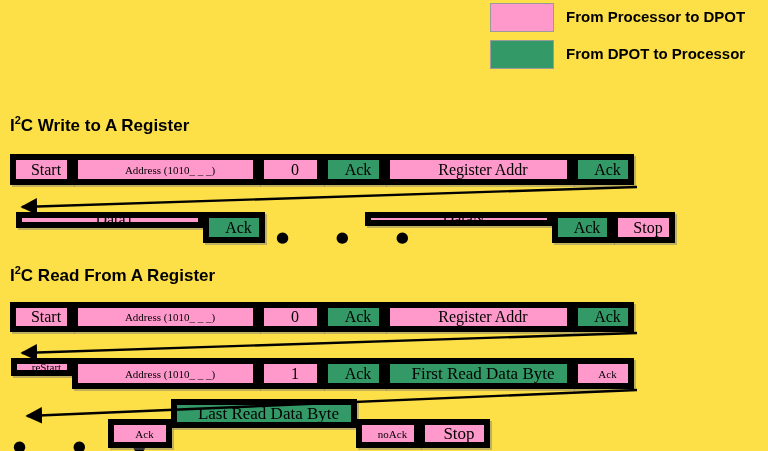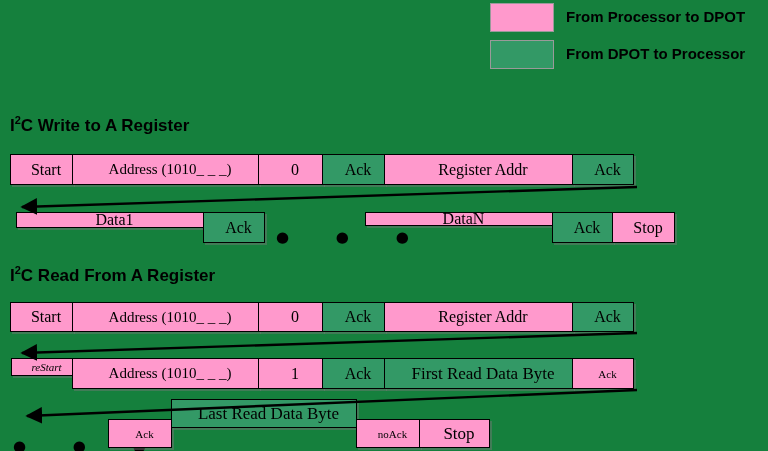--- a/index.html
+++ b/index.html
@@ -1,45 +1,45 @@
 <!DOCTYPE html>
 <html><head>
 <meta charset="utf-8">
 <style>
   html,body{margin:0;padding:0;background:#ffffff;}
   #canvas{
-    position:relative;width:768px;height:451px;background:#15803d;overflow:hidden;
+    position:relative;width:768px;height:451px;background:#fde047;overflow:hidden;
     font-family:"Liberation Serif","DejaVu Serif",serif;color:#000;
   }
   
   .swatch{position:absolute;width:62px;height:27px;border:1px solid #9a9a9a;}
   .swatch.pink{background:#FF99CC;}
   .swatch.green{background:#339966;}
   .legend-label{
     position:absolute;font-family:"Liberation Sans","DejaVu Sans",sans-serif;
     font-weight:bold;font-size:15px;line-height:27px;white-space:nowrap;
   }
   
   .heading{
     position:absolute;font-family:"Liberation Sans","DejaVu Sans",sans-serif;
     font-weight:bold;font-size:17px;white-space:nowrap;text-align:right;
   }
   .heading sup{font-size:11px;line-height:0;}
   
   .pbox{
     position:absolute;display:flex;align-items:center;justify-content:center;
-    border:1px solid #000000;box-sizing:border-box;white-space:nowrap;
+    border:6px solid #000000;box-sizing:border-box;white-space:nowrap;
     box-shadow:2px 2px 0 rgba(120,120,120,0.45);
     padding-left:9px;
   }
   .pbox.pink{background:#FF99CC;}
   .pbox.green{background:#339966;}
   .t-lg{font-size:16px;}
   .t-xl{font-size:17px;}
-  .t-md{font-size:15px;text-align:center;}
+  .t-md{font-size:11px;text-align:center;}
   .t-sm{font-size:11px;}
   
   .dots{
     position:absolute;font-size:15px;letter-spacing:21px;color:#000;
     font-family:"DejaVu Sans",sans-serif;white-space:nowrap;
   }
   
   #arrow-layer{position:absolute;left:0;top:0;width:768px;height:451px;pointer-events:none;}
 </style>
 </head>
@@ -70,21 +70,21 @@
 
   <div class="heading" style="left:10px;top:266px;"><span>I</span><sup>2</sup><span>C Read From A Register</span></div>
 
   <div class="pbox pink t-lg" style="left:10px;top:302px;width:63px;height:30px;">Start</div>
   <div class="pbox pink t-md" style="left:72px;top:302px;width:187px;height:30px;">Address (1010_ _ _)</div>
   <div class="pbox pink t-lg" style="left:258px;top:302px;width:65px;height:30px;">0</div>
   <div class="pbox green t-lg" style="left:322px;top:302px;width:63px;height:30px;">Ack</div>
   <div class="pbox pink t-lg" style="left:384px;top:302px;width:189px;height:30px;">Register Addr</div>
   <div class="pbox green t-lg" style="left:572px;top:302px;width:62px;height:30px;">Ack</div>
 
-  <div class="pbox pink t-sm" style="left:11px;top:358px;width:62px;height:18px;font-style:italic;">reStart</div>
+  <div class="pbox pink t-sm" style="left:11px;top:358px;width:62px;height:18px;">reStart</div>
   <div class="pbox pink t-md" style="left:72px;top:358px;width:187px;height:31px;">Address (1010_ _ _)</div>
   <div class="pbox pink t-lg" style="left:258px;top:358px;width:65px;height:31px;">1</div>
   <div class="pbox green t-lg" style="left:322px;top:358px;width:63px;height:31px;">Ack</div>
   <div class="pbox green t-xl" style="left:384px;top:358px;width:189px;height:31px;">First Read Data Byte</div>
   <div class="pbox pink t-sm" style="left:572px;top:358px;width:62px;height:31px;">Ack</div>
 
   <div class="dots" style="left:13px;top:437px;">● ● ●</div>
   <div class="pbox pink t-sm" style="left:108px;top:419px;width:64px;height:29px;">Ack</div>
   <div class="pbox green t-xl" style="left:171px;top:399px;width:186px;height:29px;">Last Read Data Byte</div>
   <div class="pbox pink t-sm" style="left:356px;top:419px;width:64px;height:29px;">noAck</div>

